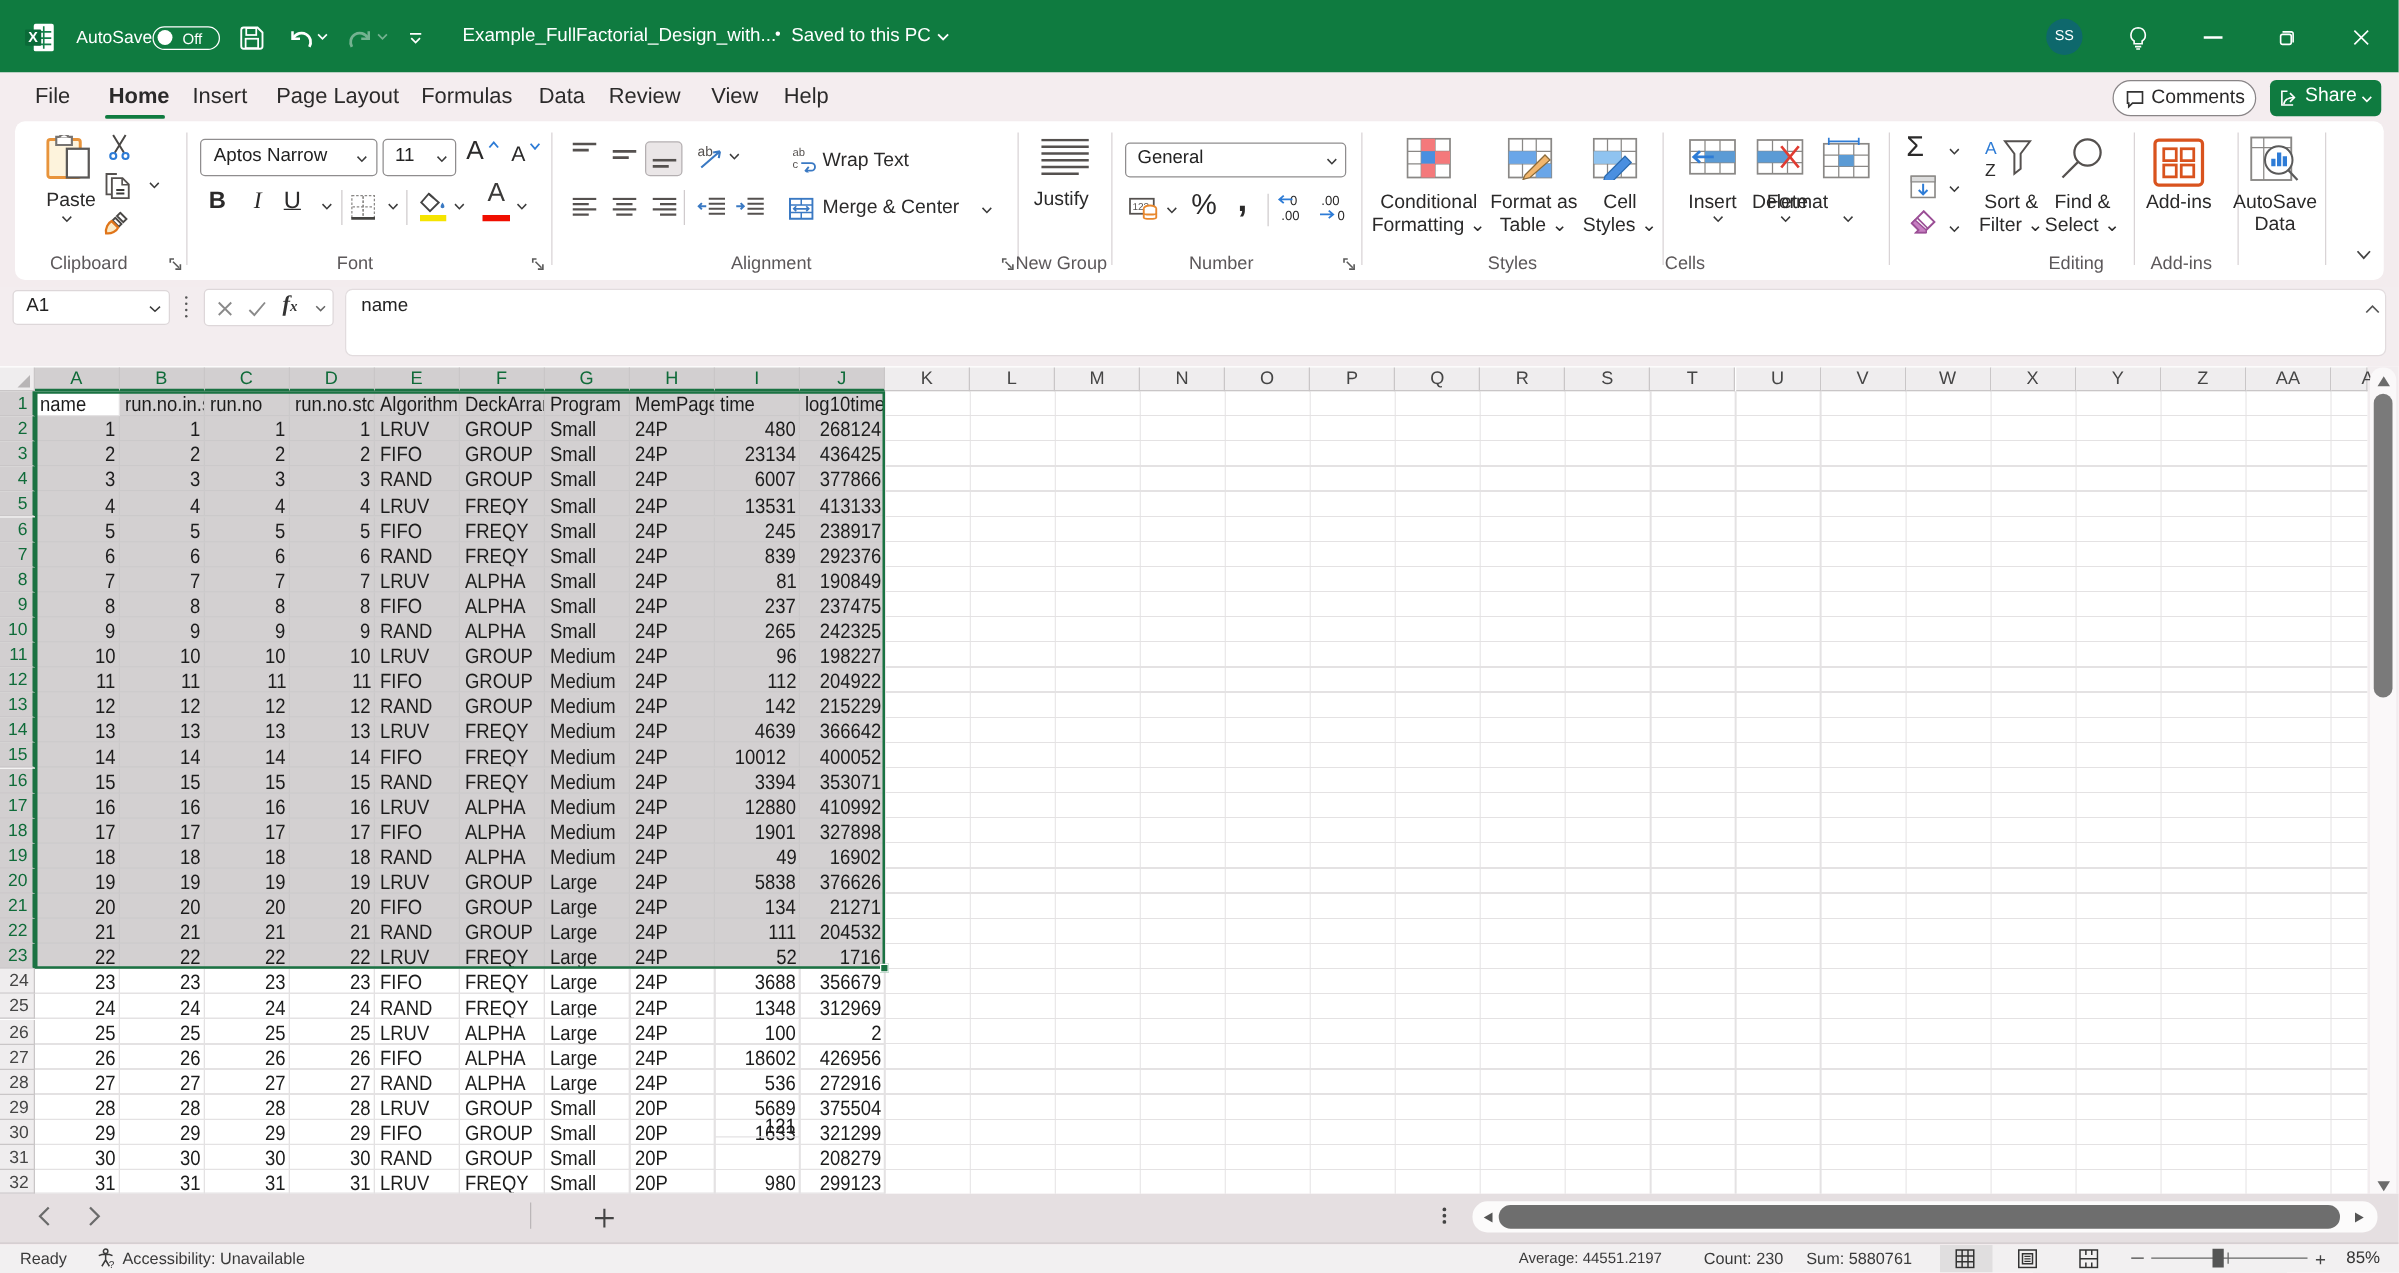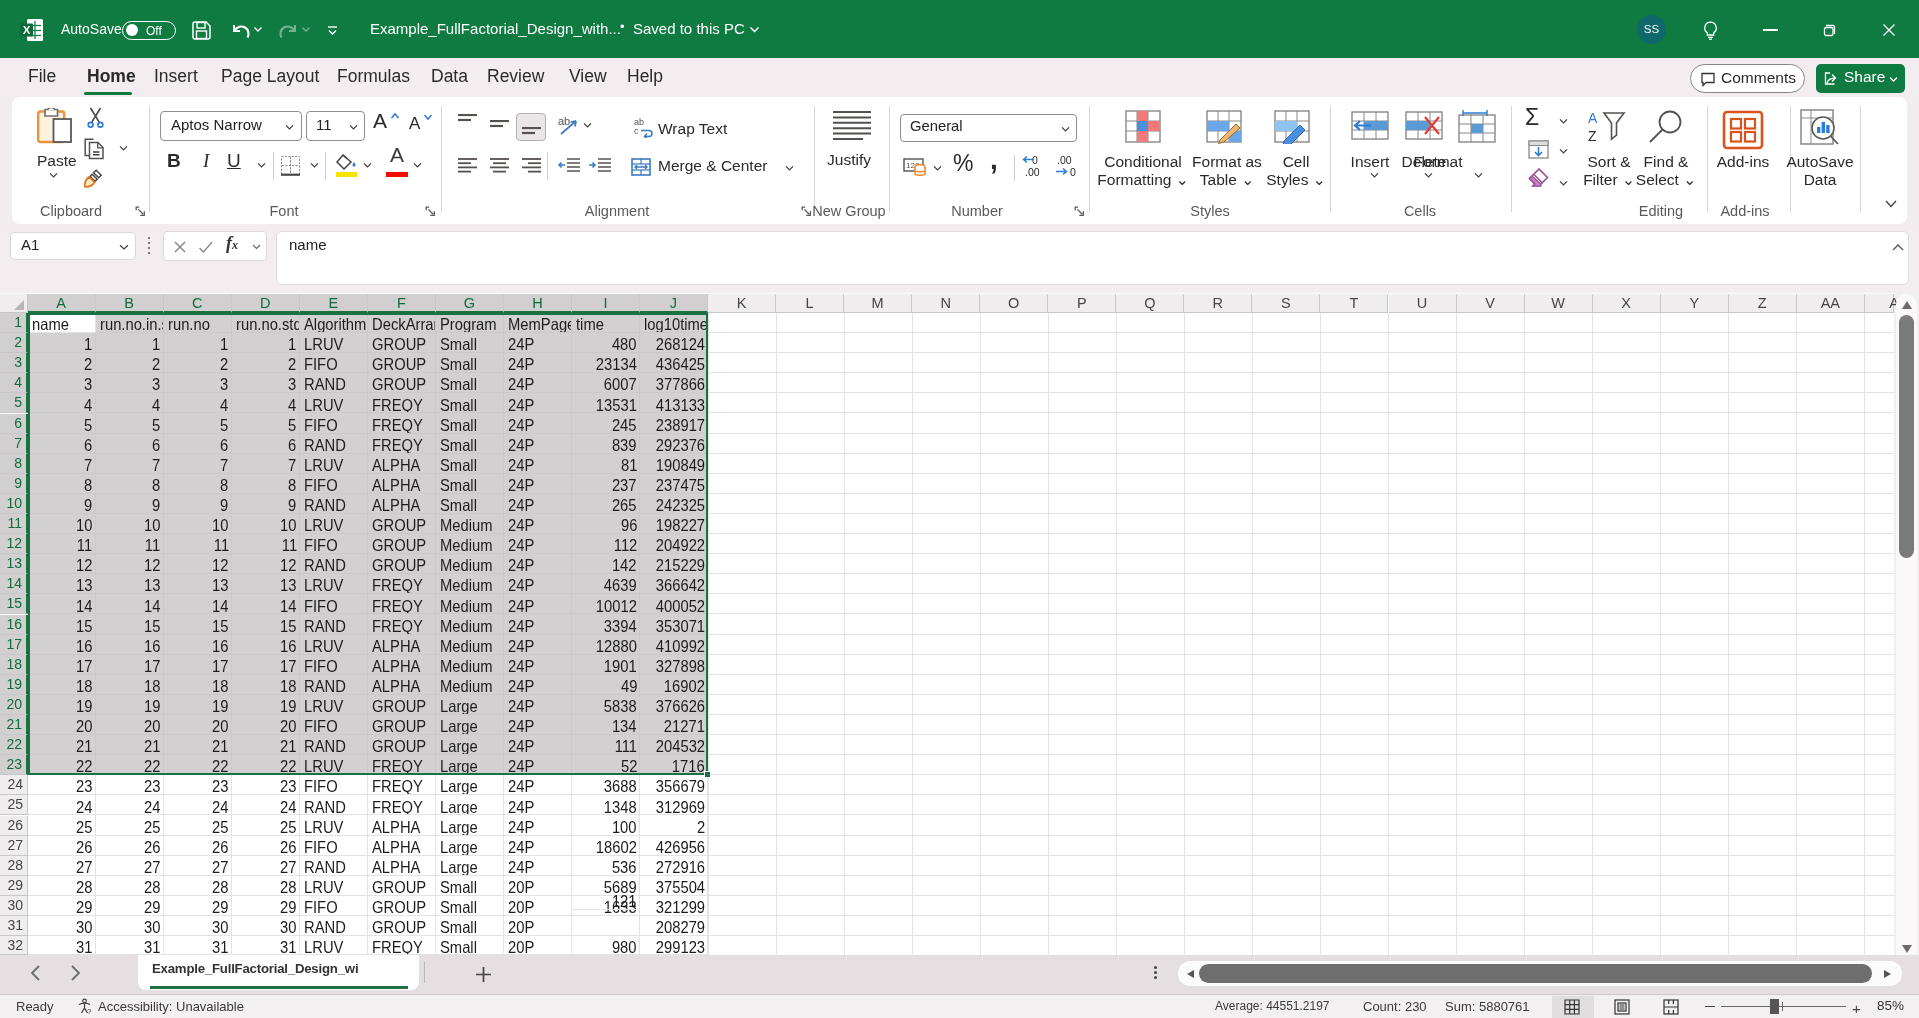--- a/index.html
+++ b/index.html
@@ -130,21 +130,21 @@
 <div class="sep" style="left:1499px;"></div>
 <div class="sep" style="left:1695px;"></div>
 <div class="sep" style="left:1778px;"></div>
 <div class="sep" style="left:1848px;"></div>
 <div class="glabel" style="left:-1px;width:120px;">Clipboard</div>
 <div class="glabel" style="left:212px;width:120px;">Font</div>
 <div class="glabel" style="left:545px;width:120px;">Alignment</div>
 <div class="glabel" style="left:777px;width:120px;">New Group</div>
 <div class="glabel" style="left:905px;width:120px;">Number</div>
 <div class="glabel" style="left:1138px;width:120px;">Styles</div>
-<div class="glabel" style="left:1348px;width:120px;">Cells</div>
+<div class="glabel" style="left:1276px;width:120px;">Cells</div>
 <div class="glabel" style="left:1589px;width:120px;margin-top:39px;">Editing</div>
 <div class="glabel" style="left:1673px;width:120px;">Add-ins</div>
 <div class="launcher" style="left:123px;">
         <svg width="11" height="11" viewBox="0 0 11 11">
 <path d="M1.2 4.2 V1.2 H4.2" fill="none" stroke="#5a5a5a" stroke-width="1.3"></path>
 <path d="M3.4 3.4 L8.2 8.2" fill="none" stroke="#5a5a5a" stroke-width="1.3"></path>
 <path d="M9.3 5.3 V9.3 H5.3" fill="none" stroke="#5a5a5a" stroke-width="1.3"></path>
         </svg>
       </div>
 <div class="launcher" style="left:413px;">
@@ -737,21 +737,21 @@
 <div class="cell selc num" style="left:571.9px;top:281.3px;width:68.05px;height:20.10px;"><i>4639</i></div>
 <div class="cell selc num" style="left:639.9px;top:281.3px;width:68.05px;height:20.10px;"><i>366642</i></div>
 <div class="cell selc num" style="left:27.5px;top:301.4px;width:68.05px;height:20.10px;"><i>14</i></div>
 <div class="cell selc num" style="left:95.5px;top:301.4px;width:68.05px;height:20.10px;"><i>14</i></div>
 <div class="cell selc num" style="left:163.6px;top:301.4px;width:68.05px;height:20.10px;"><i>14</i></div>
 <div class="cell selc num" style="left:231.6px;top:301.4px;width:68.05px;height:20.10px;"><i>14</i></div>
 <div class="cell selc" style="left:299.7px;top:301.4px;width:68.05px;height:20.10px;"><i>FIFO</i></div>
 <div class="cell selc" style="left:367.8px;top:301.4px;width:68.05px;height:20.10px;"><i>FREQY</i></div>
 <div class="cell selc" style="left:435.8px;top:301.4px;width:68.05px;height:20.10px;"><i>Medium</i></div>
 <div class="cell selc" style="left:503.8px;top:301.4px;width:68.05px;height:20.10px;"><i>24P</i></div>
-<div class="cell selc num" style="left:571.9px;top:301.4px;width:68.05px;height:20.10px;"><i>10012</i></div>
+<div class="cell selc num" style="left:571.9px;top:301.4px;width:68.05px;height:20.10px;text-align:center;"><i>10012</i></div>
 <div class="cell selc num" style="left:639.9px;top:301.4px;width:68.05px;height:20.10px;"><i>400052</i></div>
 <div class="cell selc num" style="left:27.5px;top:321.5px;width:68.05px;height:20.10px;"><i>15</i></div>
 <div class="cell selc num" style="left:95.5px;top:321.5px;width:68.05px;height:20.10px;"><i>15</i></div>
 <div class="cell selc num" style="left:163.6px;top:321.5px;width:68.05px;height:20.10px;"><i>15</i></div>
 <div class="cell selc num" style="left:231.6px;top:321.5px;width:68.05px;height:20.10px;"><i>15</i></div>
 <div class="cell selc" style="left:299.7px;top:321.5px;width:68.05px;height:20.10px;"><i>RAND</i></div>
 <div class="cell selc" style="left:367.8px;top:321.5px;width:68.05px;height:20.10px;"><i>FREQY</i></div>
 <div class="cell selc" style="left:435.8px;top:321.5px;width:68.05px;height:20.10px;"><i>Medium</i></div>
 <div class="cell selc" style="left:503.8px;top:321.5px;width:68.05px;height:20.10px;"><i>24P</i></div>
 <div class="cell selc num" style="left:571.9px;top:321.5px;width:68.05px;height:20.10px;"><i>3394</i></div>
@@ -928,24 +928,20 @@
       </svg>
 </div>
 </div>
 <div class="abs" style="left:0;top:955px;width:1919px;height:40px;background:#E5DFE1;border-bottom:1px solid #CFC9CB;">
 <svg class="abs" style="left:29px;top:9px;" width="14" height="18" viewBox="0 0 14 18">
       <path d="M10 2 L3 9 L10 16" fill="none" stroke="#6b6b6b" stroke-width="1.8"></path>
     </svg>
 <svg class="abs" style="left:68px;top:9px;" width="14" height="18" viewBox="0 0 14 18">
       <path d="M4 2 L11 9 L4 16" fill="none" stroke="#6b6b6b" stroke-width="1.8"></path>
     </svg>
-<div class="abs" style="left:138px;top:0;width:281px;height:35px;background:#fff;border-radius:0 0 8px 8px;">
-<div class="abs" style="left:14px;top:6px;font-size:13.2px;font-weight:bold;color:#333;letter-spacing:-0.2px;">Example_FullFactorial_Design_wi</div>
-<div class="abs" style="left:12px;top:30.5px;width:258px;height:3px;background:#1E7145;"></div>
-    </div>
 <div class="abs" style="left:424px;top:7px;width:1px;height:21px;background:#BBB6B8;"></div>
 <svg class="abs" style="left:475px;top:11px;" width="17" height="17" viewBox="0 0 17 17">
       <path d="M8.5 1 V16 M1 8.5 H16" stroke="#444" stroke-width="1.7"></path>
     </svg>
 <div class="abs" style="left:1154px;top:11px;width:3px;height:3px;border-radius:50%;background:#444;"></div>
 <div class="abs" style="left:1154px;top:16px;width:3px;height:3px;border-radius:50%;background:#444;"></div>
 <div class="abs" style="left:1154px;top:21px;width:3px;height:3px;border-radius:50%;background:#444;"></div>
 <div class="abs" style="left:1178px;top:6px;width:724px;height:25px;background:#FCFBFB;border-radius:12px;">
 <svg class="abs" style="left:8px;top:8px;" width="9" height="10" viewBox="0 0 9 10">
         <path d="M8 1 L1 5 L8 9 z" fill="#555"></path>

